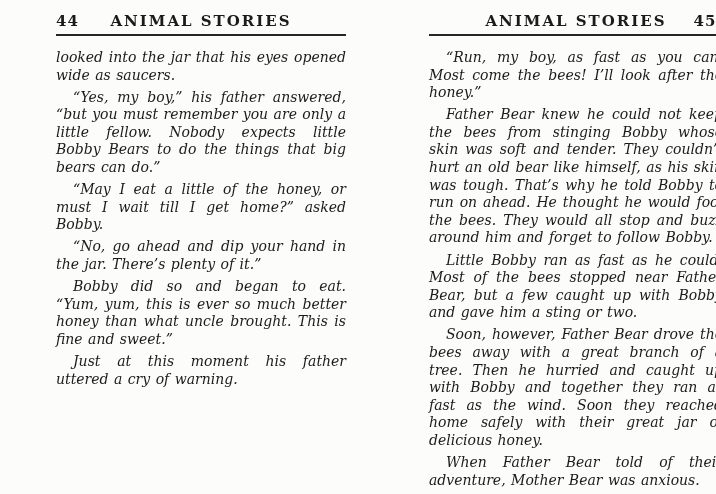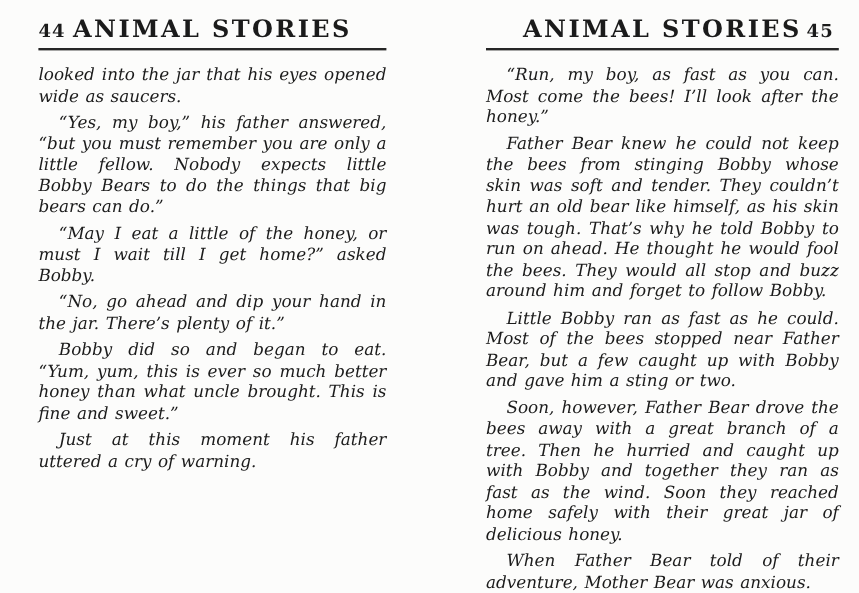--- a/index.html
+++ b/index.html
@@ -12,37 +12,38 @@
     background: #fcfcfb;
     overflow: hidden;
     font-family: "DejaVu Serif", serif;
     color: #1b1b1b;
     position: relative;
   }
   .spread {
     position: relative;
     width: 573px;
     height: 494px;
+    margin-left: 24px;
   }
   .page {
     position: absolute;
     top: 12px;
   }
   .page-left  { left: 32px;  width: 290px; }
   .page-right { left: 405px; width: 294px; }
 
   .page-header {
     display: flex;
     align-items: baseline;
     font-weight: bold;
   }
   .running-title {
     flex: 1;
     text-align: center;
-    font-size: 20px;
+    font-size: 15px;
     letter-spacing: 2px;
     white-space: nowrap;
   }
   .page-num {
     width: 36px;
     font-size: 15px;
     letter-spacing: 1px;
   }
   .page-num.num-right { text-align: center; }
 

